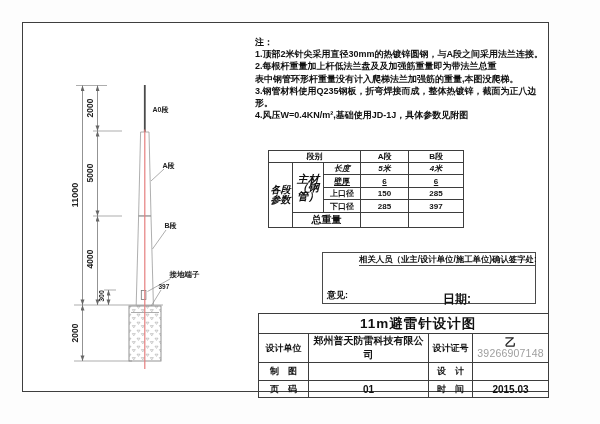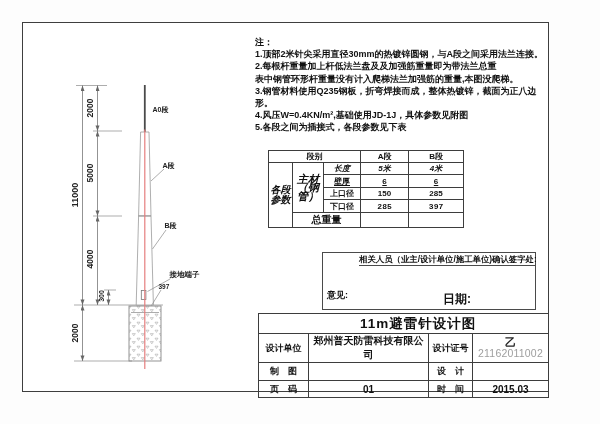--- a/index.html
+++ b/index.html
@@ -23,27 +23,27 @@
     border-collapse:collapse; table-layout:fixed; width:195px;
   }
   .ptable td{
     border:1px solid #3d3d3d; padding:0; text-align:center; vertical-align:middle;
     font-size:8px; font-weight:bold; color:#111; overflow:hidden;
   }
   .ptable tr:nth-child(1) td{height:11px;margin-top:28px;}
   .ptable tr:nth-child(2) td{height:11px;font-style:italic;}
   .ptable tr:nth-child(3) td{height:12px;text-decoration:underline;}
   .ptable tr:nth-child(4) td{height:11px;}
-  .ptable tr:nth-child(5) td{height:12px;font-family:Liberation Mono, monospace;}
+  .ptable tr:nth-child(5) td{height:12px;}
   .ptable tr:nth-child(6) td{height:14px;}
   .ptable .big{font-size:10px; line-height:10px;}
   .ptable .mat{font-size:11px; line-height:8.5px;}
   
   .sigbox{
-    position:absolute; left:299px; top:229px; width:214px; height:58px;
+    position:absolute; left:299px; top:229px; width:214px; height:52px;
     border:1px solid #4a4a4a; box-sizing:border-box;padding-left:36px;
   }
   .sigbox .sig-header{
     height:12px; line-height:12px; border-bottom:1px solid #4a4a4a;
     font-size:8.4px; font-weight:bold; color:#111; text-align:center; white-space:nowrap;
   }
   .sigbox .sig-opinion{position:absolute; left:4px; top:15px; font-size:9px; font-weight:bold; color:#111;margin-top:21px;}
   .sigbox .sig-date{position:absolute; left:120px; top:38px; font-size:12px; font-weight:bold; color:#111;}
   
   .tblock{position:absolute; left:235px; top:290px;}
@@ -133,21 +133,20 @@
     </svg>
 
     <div class="notes">
       <div>注：</div>
       <div>1.顶部2米针尖采用直径30mm的热镀锌圆钢，与A段之间采用法兰连接。</div>
       <div>2.每根杆重量加上杆低法兰盘及及加强筋重量即为带法兰总重</div>
       <div>表中钢管环形杆重量没有计入爬梯法兰加强筋的重量,本图没爬梯。</div>
       <div>3.钢管材料使用Q235钢板，折弯焊接而成，整体热镀锌，截面为正八边</div>
       <div>形。</div>
       <div>4.风压W=0.4KN/m²,基础使用JD-1J，具体参数见附图</div>
-      <div>5.各段之间为插接式，各段参数见下表</div>
     </div>
 
     <table class="ptable">
       <colgroup>
           <col style="width:24px">
           <col style="width:31px">
           <col style="width:37px">
           <col style="width:48px">
           <col style="width:55px">
         </colgroup>
@@ -210,21 +209,21 @@
         <tbody>
             <tr>
           <td colspan="4" class="tb-title">11m避雷针设计图</td>
         </tr>
         <tr>
           <td class="tb-label">设计单位</td>
           <td class="tb-company">郑州普天防雷科技有限公司</td>
           <td class="tb-label">设计证号</td>
           <td>
             <div class="cert-grade">乙</div>
-            <div class="cert-number">21162011002</div>
+            <div class="cert-number">39266907148</div>
           </td>
         </tr>
         <tr>
           <td class="tb-label">制　图</td>
           <td></td>
           <td class="tb-label">设　计</td>
           <td></td>
         </tr>
         <tr>
           <td class="tb-label">页　码</td>

